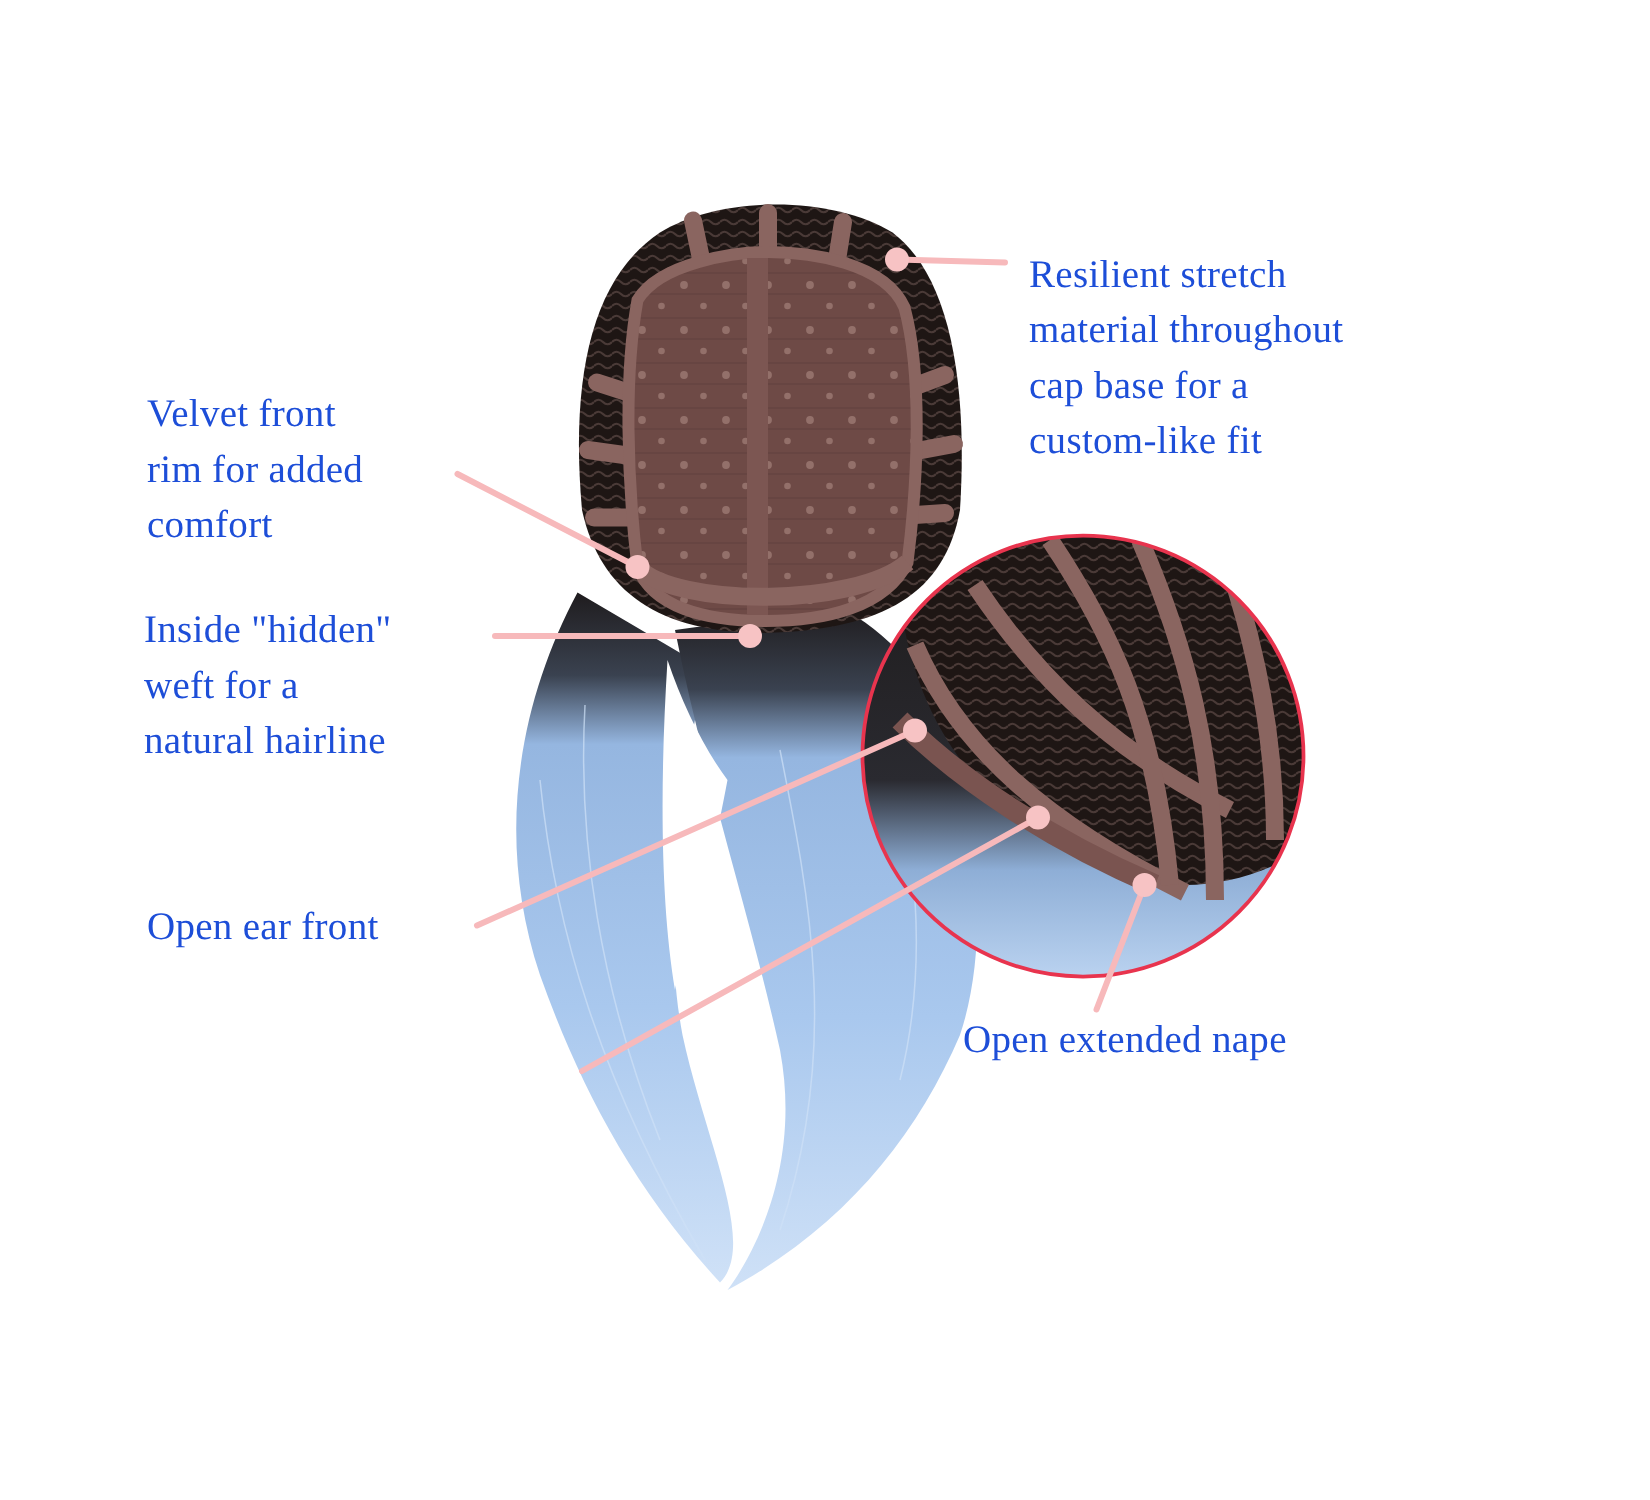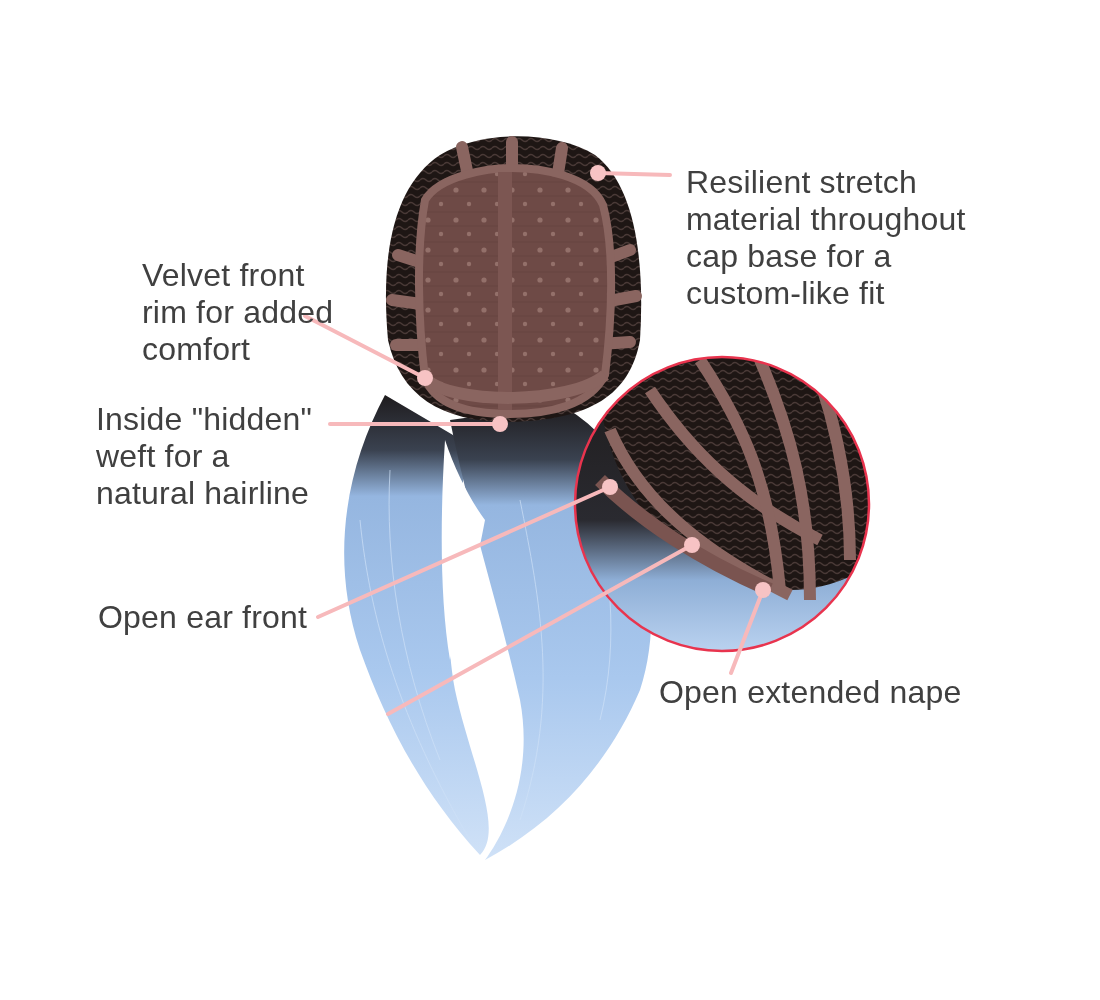--- a/index.html
+++ b/index.html
@@ -1,20 +1,20 @@
 <!DOCTYPE html>
 <html><head>
   <meta charset="utf-8">
   <style>
     html, body { margin: 0; padding: 0; background: #ffffff; }
     body { width: 1100px; height: 1000px; position: relative; overflow: hidden;
            font-family: "Liberation Sans", "DejaVu Sans", sans-serif; color: #111; }
     #stage { position: absolute; left: 0; top: 0; width: 1100px; height: 1000px; }
-    .label { position: absolute; font-size: 32px; line-height: 37px; color: #404040;
-             white-space: pre; letter-spacing: 0.2px; }
+    .label { position: absolute; font-size: 26px; line-height: 37px; color: #1d4ed8;
+             white-space: pre; letter-spacing: 0.2px; font-family: Liberation Serif, serif; }
     svg.art { position: absolute; left: 0; top: 0; }
   </style>
 </head>
 <body>
 
 <div id="stage">
 
   <svg class="art" width="1100" height="1000" viewBox="0 0 1100 1000">
     <defs>
       <linearGradient id="hairGrad" x1="0" y1="0" x2="0" y2="1">
@@ -110,22 +110,22 @@
         <circle cx="692" cy="545" r="8"></circle>
         <circle cx="763" cy="590" r="8"></circle>
       </g>
     </g>
   </svg>
 
   <div class="label" style="left:686px; top:164px;">Resilient stretch
 material throughout
 cap base for a
 custom-like fit</div>
-  <div class="label" style="left:98px; top:257px;margin-left:44px;">Velvet front
+  <div class="label" style="left:98px; top:257px;">Velvet front
 rim for added
 comfort</div>
   <div class="label" style="left:96px; top:401px;">Inside "hidden"
 weft for a
 natural hairline</div>
   <div class="label" style="left:98px; top:599px;">Open ear front</div>
-  <div class="label" style="left:659px; top:674px;">Open extended nape</div>
+  <div class="label" style="left:642px; top:674px;">Open extended nape</div>
 
 </div>
 
 </body></html>

